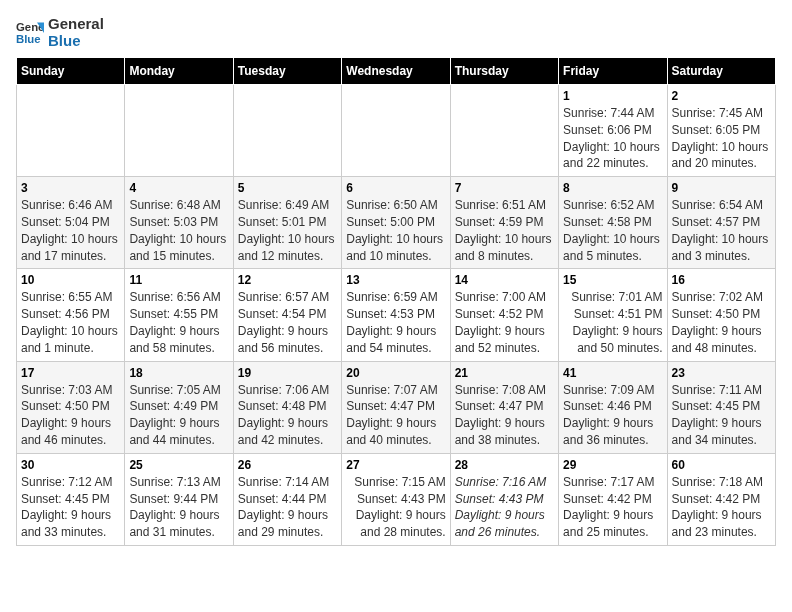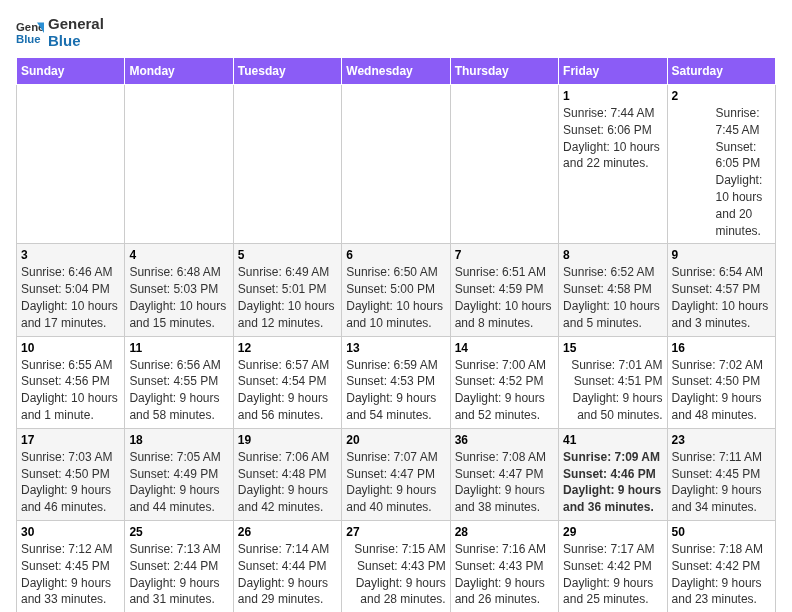--- a/index.html
+++ b/index.html
@@ -36,21 +36,21 @@
     .location {
       font-size: 14px;
       color: #555;
     }
     table {
       width: 100%;
       border-collapse: collapse;
       font-size: 11px;
     }
     thead tr th {
-      background-color: #8b5cf6;
+      background-color: #000000;
       color: #fff;
       padding: 6px 4px;
       text-align: left;
       font-size: 12px;
       font-weight: bold;
       border: 1px solid #fff;
     }
     tbody tr td {
       vertical-align: top;
       padding: 4px;
@@ -117,21 +117,21 @@
         <td class="empty-cell"></td>
         <td class="empty-cell"></td>
         <td>
           <div class="day-num">1</div>
           <div class="day-info" style="white-space: pre-line;">Sunrise: 7:44 AM
 Sunset: 6:06 PM
 Daylight: 10 hours and 22 minutes.</div>
         </td>
         <td>
           <div class="day-num">2</div>
-          <div class="day-info" style="white-space: pre-line; margin-left: 44px;">Sunrise: 7:45 AM
+          <div class="day-info" style="white-space: pre-line;">Sunrise: 7:45 AM
 Sunset: 6:05 PM
 Daylight: 10 hours and 20 minutes.</div>
         </td>
       </tr>
       <tr>
         <td>
           <div class="day-num">3</div>
           <div class="day-info" style="white-space: pre-line;">Sunrise: 6:46 AM
 Sunset: 5:04 PM
 Daylight: 10 hours and 17 minutes.</div>
@@ -236,76 +236,76 @@
 Sunset: 4:48 PM
 Daylight: 9 hours and 42 minutes.</div>
         </td>
         <td>
           <div class="day-num">20</div>
           <div class="day-info" style="white-space: pre-line;">Sunrise: 7:07 AM
 Sunset: 4:47 PM
 Daylight: 9 hours and 40 minutes.</div>
         </td>
         <td>
-          <div class="day-num">36</div>
+          <div class="day-num">21</div>
           <div class="day-info" style="white-space: pre-line;">Sunrise: 7:08 AM
 Sunset: 4:47 PM
 Daylight: 9 hours and 38 minutes.</div>
         </td>
         <td>
           <div class="day-num">41</div>
-          <div class="day-info" style="white-space: pre-line; font-weight: bold;">Sunrise: 7:09 AM
+          <div class="day-info" style="white-space: pre-line;">Sunrise: 7:09 AM
 Sunset: 4:46 PM
 Daylight: 9 hours and 36 minutes.</div>
         </td>
         <td>
           <div class="day-num">23</div>
           <div class="day-info" style="white-space: pre-line;">Sunrise: 7:11 AM
 Sunset: 4:45 PM
 Daylight: 9 hours and 34 minutes.</div>
         </td>
       </tr>
       <tr>
         <td>
           <div class="day-num">30</div>
           <div class="day-info" style="white-space: pre-line;">Sunrise: 7:12 AM
 Sunset: 4:45 PM
 Daylight: 9 hours and 33 minutes.</div>
         </td>
         <td>
           <div class="day-num">25</div>
           <div class="day-info" style="white-space: pre-line;">Sunrise: 7:13 AM
-Sunset: 2:44 PM
+Sunset: 9:44 PM
 Daylight: 9 hours and 31 minutes.</div>
         </td>
         <td>
           <div class="day-num">26</div>
           <div class="day-info" style="white-space: pre-line;">Sunrise: 7:14 AM
 Sunset: 4:44 PM
 Daylight: 9 hours and 29 minutes.</div>
         </td>
         <td>
           <div class="day-num">27</div>
           <div class="day-info" style="white-space: pre-line; text-align: right;">Sunrise: 7:15 AM
 Sunset: 4:43 PM
 Daylight: 9 hours and 28 minutes.</div>
         </td>
         <td>
           <div class="day-num">28</div>
-          <div class="day-info" style="white-space: pre-line;">Sunrise: 7:16 AM
+          <div class="day-info" style="white-space: pre-line; font-style: italic;">Sunrise: 7:16 AM
 Sunset: 4:43 PM
 Daylight: 9 hours and 26 minutes.</div>
         </td>
         <td>
           <div class="day-num">29</div>
           <div class="day-info" style="white-space: pre-line;">Sunrise: 7:17 AM
 Sunset: 4:42 PM
 Daylight: 9 hours and 25 minutes.</div>
         </td>
         <td>
-          <div class="day-num">50</div>
+          <div class="day-num">60</div>
           <div class="day-info" style="white-space: pre-line;">Sunrise: 7:18 AM
 Sunset: 4:42 PM
 Daylight: 9 hours and 23 minutes.</div>
         </td>
       </tr>
     </tbody>
 </table>
 
 </body></html>

